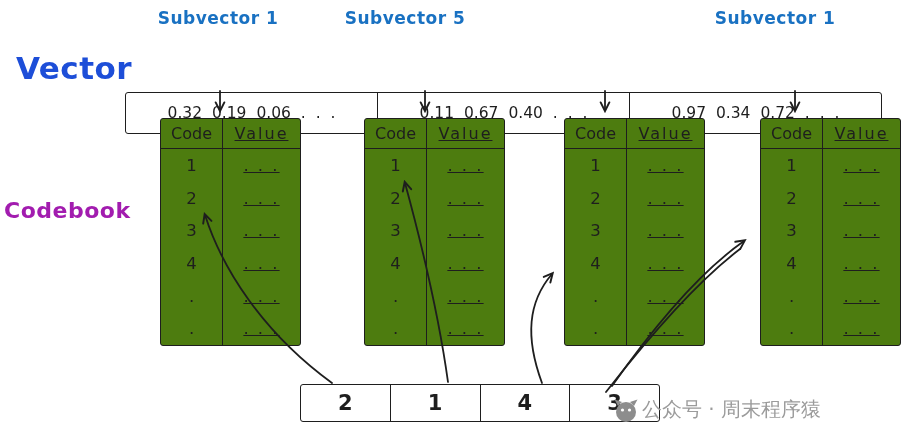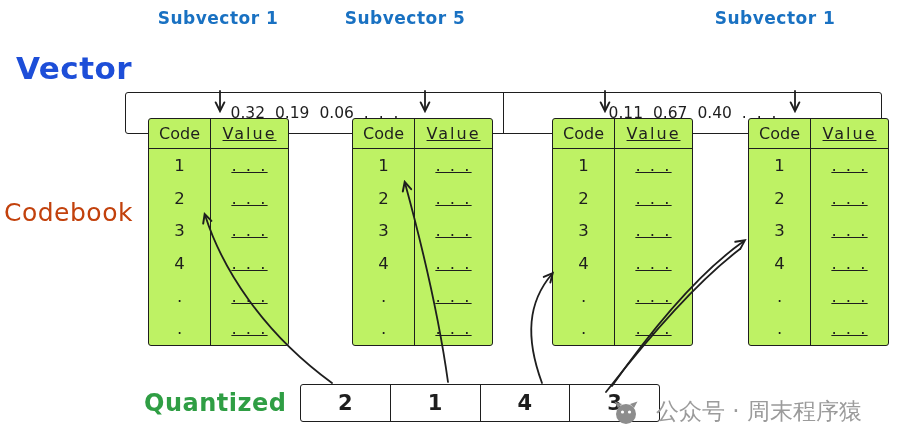--- a/index.html
+++ b/index.html
@@ -7,49 +7,49 @@
   .canvas { position:relative; width:909px; height:440px; background:#fff; overflow:hidden; }
 
   .arrow-layer { position:absolute; left:0; top:0; width:909px; height:440px; z-index:5; pointer-events:none; }
 
   
   .subvector-label { position:absolute; top:8px; width:190px; text-align:center;
     color:#1971c2; font-size:17px; font-weight:700; letter-spacing:.5px; }
 
   
   .vector-label    { position:absolute; left:16px;  top:50px;  color:#1d4ed8; font-size:31px; font-weight:700; letter-spacing:.5px; }
-  .codebook-label  { position:absolute; left:4px;   top:198px; color:#c2410c; font-size:25px; font-weight:400; letter-spacing:.5px; }
+  .codebook-label  { position:absolute; left:4px;   top:198px; color:#a21caf; font-size:22px; font-weight:700; letter-spacing:.5px; }
   .quantized-label { position:absolute; left:144px; top:389px; color:#2f9e44; font-size:24px; font-weight:700; letter-spacing:.5px; }
 
   
   .vector-box { position:absolute; left:125px; top:44px; width:757px; height:42px;
     border:1.8px solid #1e1e1e; border-radius:3px; display:flex; background:#fff;margin-top:48px; }
   .vector-cell { flex:1; display:flex; align-items:center; justify-content:center;
     font-size:15.5px; word-spacing:5px; border-right:1.8px solid #1e1e1e; }
   .vector-cell:last-child { border-right:none; }
 
   
   .codebook-table { position:absolute; top:118px; width:141px; height:228px;
-    border:1.8px solid #1e1e1e; border-radius:3px; background:#bef264; }
+    border:1.8px solid #1e1e1e; border-radius:3px; background:#4d7c0f;margin-left:12px; }
   .cb-header { display:flex; height:30px; border-bottom:1.8px solid #1e1e1e; font-size:16px; }
   .cb-body   { display:flex; flex-direction:column; height:calc(100% - 30px); }
   .cb-row    { flex:1; display:flex; font-size:16.5px; }
   .cb-code-col  { width:62px; border-right:1.8px solid #1e1e1e; display:flex; align-items:center; justify-content:center; }
   .cb-value-col { flex:1; display:flex; align-items:center; justify-content:center; letter-spacing:2px;text-decoration:underline; }
 
   
   .quantized-box { position:absolute; left:300px; top:384px; width:360px; height:38px;
     border:1.8px solid #1e1e1e; border-radius:3px; display:flex; background:#fff; }
   .q-cell { flex:1; border-right:1.8px solid #1e1e1e; display:flex; align-items:center;
     justify-content:center; font-size:21px; font-weight:600; }
   .q-cell:last-child { border-right:none; }
 
   
   .watermark { position:absolute; left:612px; top:396px; z-index:6; display:flex;
-    align-items:center; gap:16px; color:#9b9b9b; font-size:23px; }
+    align-items:center; gap:2px; color:#9b9b9b; font-size:20px; }
   .wm-icon { width:28px; height:26px; display:block; }
 </style>
 </head>
 <body>
 
 <div class="canvas">
 
   <svg class="arrow-layer" viewBox="0 0 909 440">
     <defs>
       <marker id="ah" viewBox="0 0 12 12" refX="9" refY="6" markerUnits="userSpaceOnUse" markerWidth="13" markerHeight="13" orient="auto">
@@ -70,25 +70,25 @@
       <path d="M606,392 C652,333 698,281 740,249"></path>
     </g>
   </svg>
 
   <div class="subvector-label" style="left:123px">Subvector 1</div>
   <div class="subvector-label" style="left:310px">Subvector 5</div>
   <div class="subvector-label" style="left:680px">Subvector 1</div>
 
   <div class="vector-label">Vector</div>
   <div class="codebook-label">Codebook</div>
-  <div class="quantized-label">Quantized</div>
 
   <div class="vector-box">
     <div class="vector-cell">0.32 0.19 0.06 . . .</div>
     <div class="vector-cell">0.11 0.67 0.40 . . .</div>
+    <div class="vector-cell">0.97 0.34 0.72 . . .</div>
   </div>
 
   <div class="codebook-table" style="left:148px">
     <div class="cb-header">
       <div class="cb-code-col">Code</div>
       <div class="cb-value-col">Value</div>
     </div>
     <div class="cb-body">
       <div class="cb-row">
         <div class="cb-code-col">1</div>

